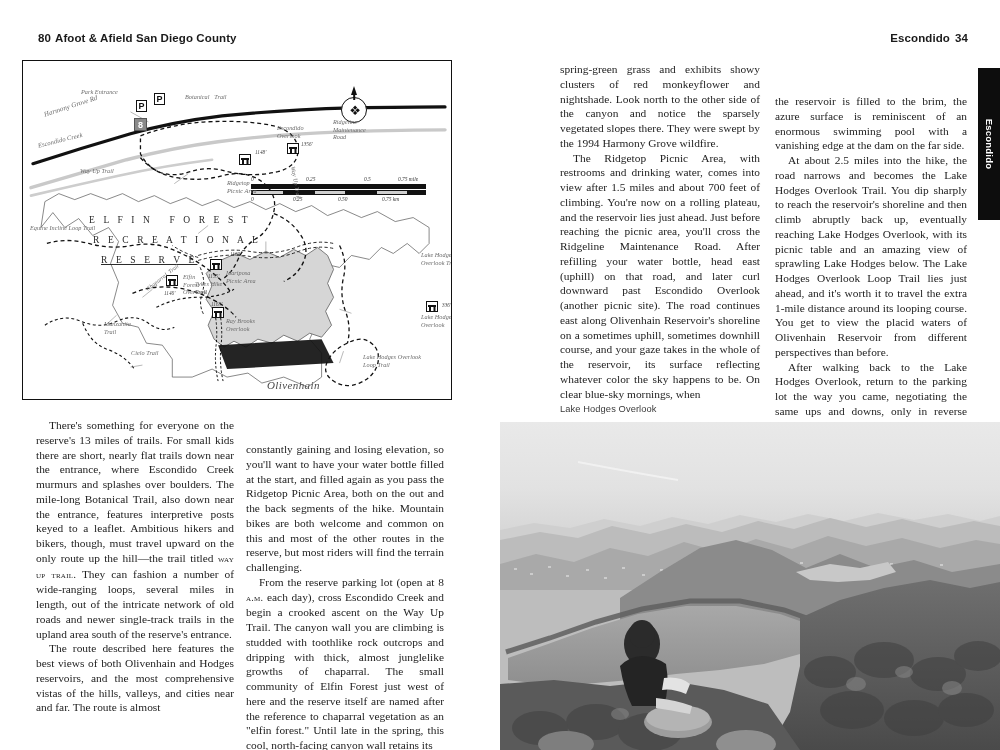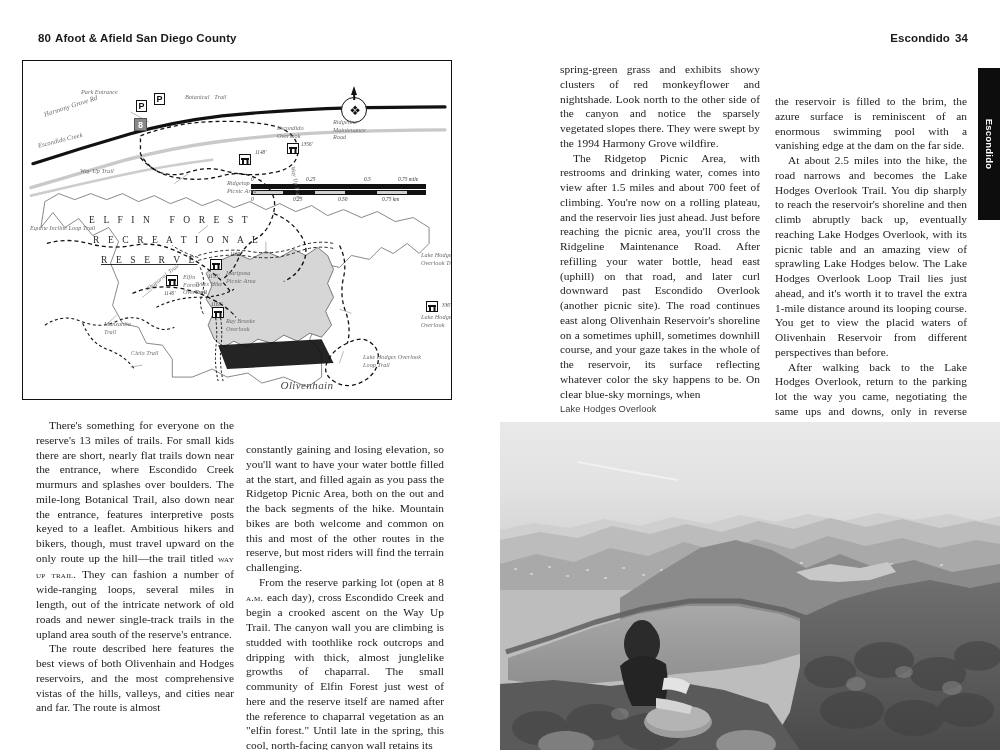--- a/index.html
+++ b/index.html
@@ -125,21 +125,21 @@
   }
   .res-name {
     position: absolute;
     font-family: "Liberation Serif", serif;
     font-style: italic;
     color: #4a4a4a;
     font-size: 11px;
     line-height: 1.25;
     letter-spacing: 0.4px;
     white-space: pre;
-    text-align: center;
+    text-align: left;
   }
 
   
   .pk {
     position: absolute;
     width: 11px; height: 12px;
     background: #ffffff;
     border: 1.3px solid #111;
     font-family: "Liberation Sans", sans-serif;
     font-size: 9px;

